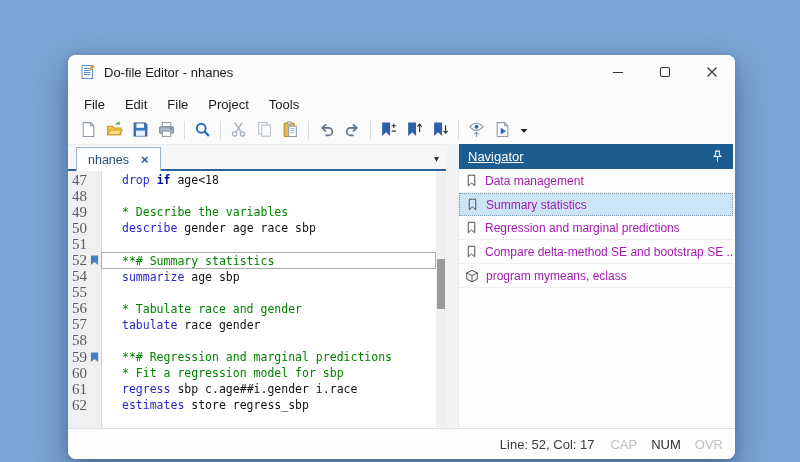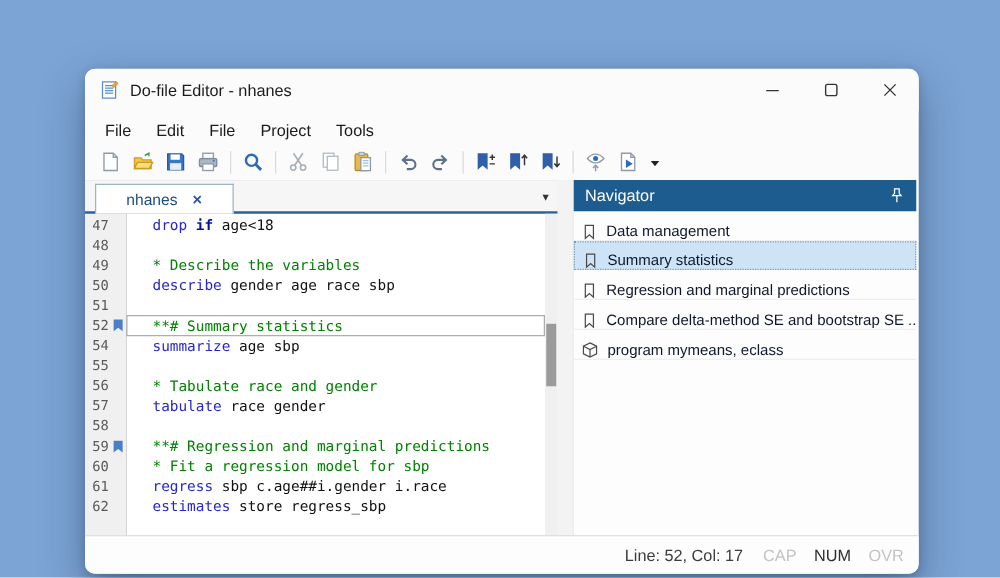--- a/index.html
+++ b/index.html
@@ -22,46 +22,46 @@
   .tb-btn.narrow{width:15px;}
   .tb-btn svg{width:17px;height:17px;}
   .tb-btn.narrow svg{width:12px;height:12px;}
   .tb-sep{width:1px;height:18px;background:#dcdcdc;margin:0 4px;flex:0 0 auto;}
   
   .main{flex:1;display:flex;min-height:0;}
   .editor-pane{flex:1;display:flex;flex-direction:column;min-width:0;border-top:1px solid #ececec;}
   .tabbar{height:26px;flex:0 0 auto;display:flex;align-items:flex-end;background:#f6f6f6;position:relative;}
   .tabbar::after{content:'';position:absolute;left:0;right:0;bottom:0;height:2px;background:#2a639c;}
   .tab{margin-left:8px;height:23px;background:#fff;border:1px solid #9db3c8;border-bottom:none;
-    display:flex;align-items:center;padding:0 24px;gap:12px;font-size:12.5px;color:#1f4e79;position:relative;z-index:1;}
+    display:flex;align-items:center;padding:0 11px;gap:12px;font-size:12.5px;color:#1f4e79;position:relative;z-index:1;}
   .tab-close{color:#2b579a;font-size:13px;font-weight:bold;line-height:1;cursor:default;}
   .tab-caret{margin-left:auto;margin-right:7px;align-self:center;color:#333;font-size:10px;}
   .editor-body{flex:1;display:flex;min-height:0;background:#fff;}
   .code-scroll{flex:1;min-width:0;padding-top:1px;overflow:hidden;
     background:linear-gradient(to right,#f0f0f0 0,#f0f0f0 33px,#d4d4d4 33px,#d4d4d4 34px,#fff 34px);
     font-family:"DejaVu Sans Mono",monospace;font-size:11.5px;}
   .code-line{display:flex;height:16.1px;align-items:center;}
-  .lnum{width:19px;text-align:right;color:#5a5a5a;font-size:11px;flex:0 0 auto;}
+  .lnum{width:19px;text-align:right;color:#5a5a5a;font-size:15px;flex:0 0 auto;font-family:Liberation Serif, serif;}
   .lbm{width:14px;flex:0 0 auto;display:flex;justify-content:center;align-items:center;}
   .ltext{flex:1;white-space:pre;padding-left:21px;color:#111;align-self:stretch;display:flex;align-items:center;min-width:0;overflow:hidden;}
   .code-line.current .ltext{outline:1px solid #aeaeae;outline-offset:-1px;}
   .tok-cmd{color:#2727c8;}
   .tok-kw{color:#00119c;font-weight:bold;}
   .tok-comment{color:#008200;}
   .tok-plain{color:#111;}
   .vscroll{width:10px;background:#f0f0f0;position:relative;flex:0 0 auto;}
   .vthumb{position:absolute;left:1px;right:1px;top:88px;height:50px;background:#9b9b9b;}
   .splitter{width:12px;background:#f3f3f3;flex:0 0 auto;}
   
   .navigator{width:274px;flex:0 0 auto;display:flex;flex-direction:column;background:#fdfdfd;margin-right:2px;border-left:1px solid #e8e8e8;}
   .nav-header{height:25px;flex:0 0 auto;background:#1d5c8f;color:#fff;display:flex;align-items:center;padding:0 9px;font-size:13px;}
-  .nav-header .ttl{flex:1;}
+  .nav-header .ttl{flex:1;text-decoration:underline;}
   .nav-list{flex:1;}
-  .nav-item{height:23px;display:flex;align-items:flex-end;gap:7px;padding:0 6px;border-bottom:1px solid #efefef;
-    font-size:12px;color:#0f172a;white-space:nowrap;overflow:hidden;}
+  .nav-item{height:23px;display:flex;align-items:center;gap:7px;padding:0 6px;border-bottom:1px solid #efefef;
+    font-size:12px;color:#a21caf;white-space:nowrap;overflow:hidden;}
   .nav-item.selected{background:#cde4f7;border:1px dotted #7d9cba;height:21px;}
   .nav-item svg{flex:0 0 auto;}
   
   .statusbar{height:30px;flex:0 0 auto;border-top:1px solid #e0e0e0;background:#fdfdfd;display:flex;align-items:center;
     justify-content:flex-end;padding-right:12px;font-size:13px;color:#3c3c3c;gap:16px;}
   .ind{color:#c3c3c3;}
   .ind.active{color:#2f2f2f;}
 </style>
 </head>
 <body>

